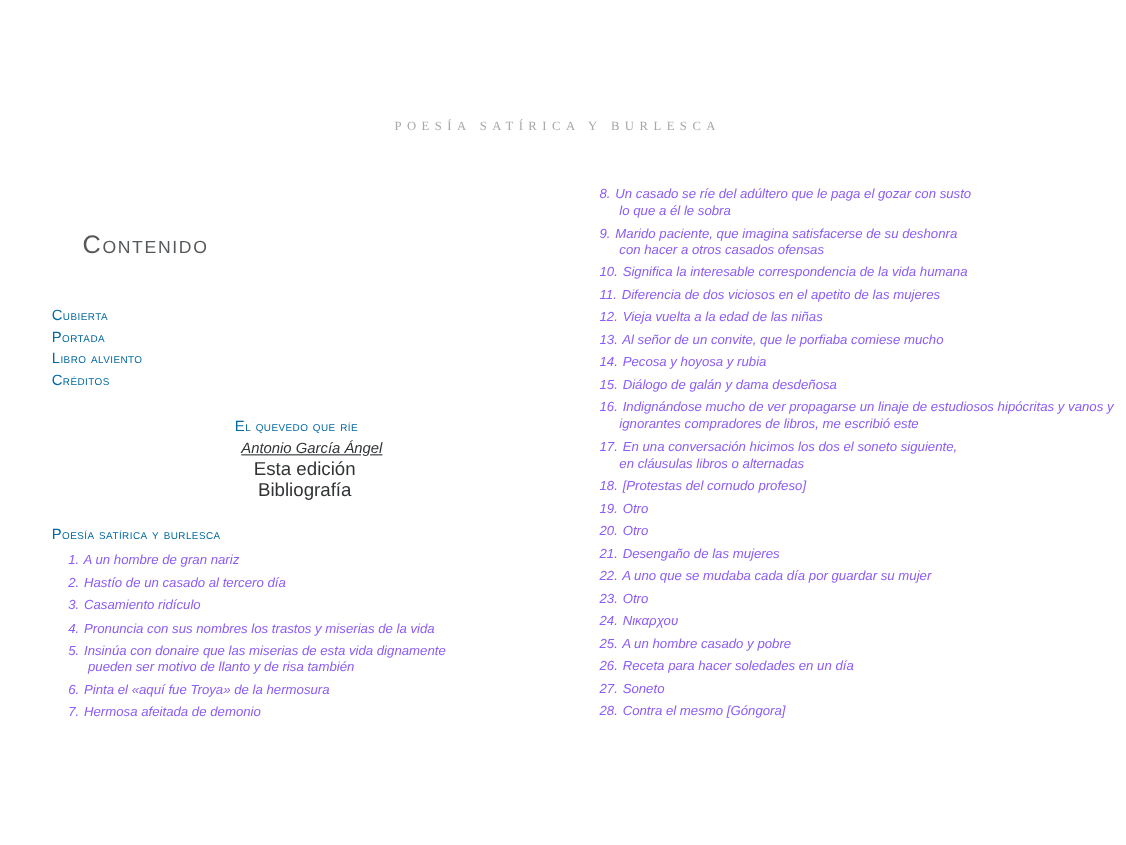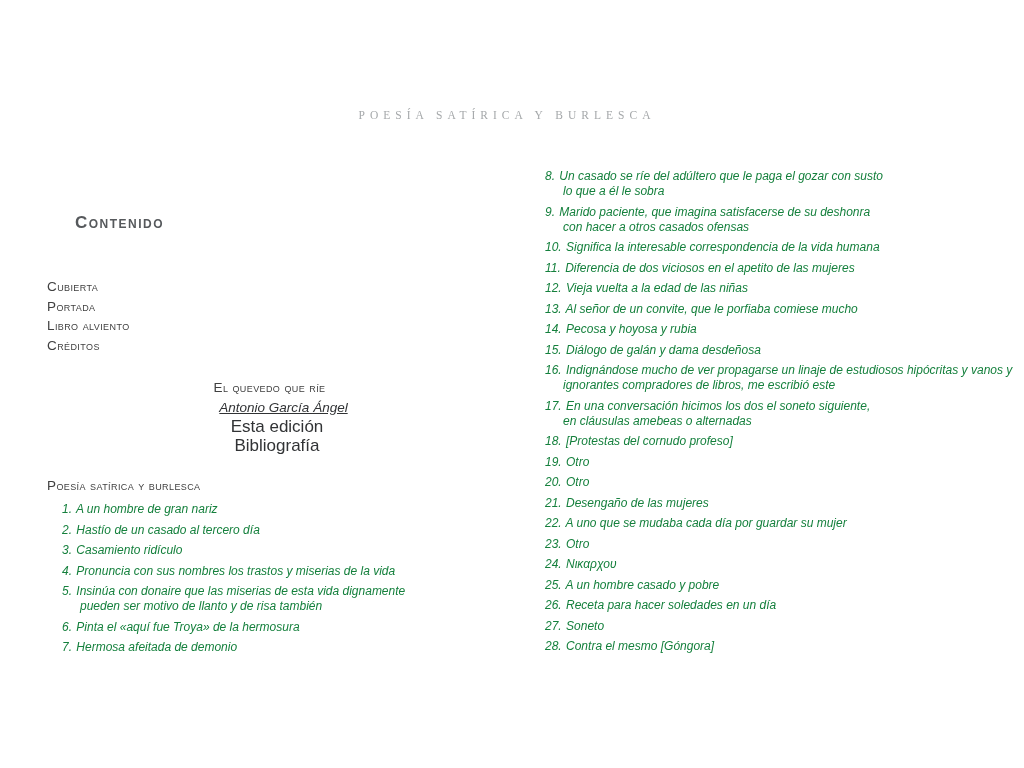--- a/index.html
+++ b/index.html
@@ -34,33 +34,33 @@
     width: 445px;
   }
   .col-right {
     position: absolute;
     left: 545px;
     top: 169px;
     width: 475px;
   }
   .toc-title {
     margin: 0 0 46px 28px;
-    font-weight: bold;
+    font-weight: normal;
     font-variant: small-caps;
-    font-size: 17px;
+    font-size: 23px;
     letter-spacing: 1.5px;
     color: #56595c;
     line-height: 17px;
   }
   .sc-item {
     font-variant: small-caps;
     font-size: 13.5px;
     line-height: 19.5px;
     letter-spacing: 0.4px;
-    color: #404040;
+    color: #0369a1;
   }
   .section-quevedo { margin-top: 23px; text-align: center; }
   .author {
     font-style: italic;
     padding-left: 28px;
     font-size: 13.5px;
     line-height: 19px;
     color: #313335;
     text-decoration: underline;
   }
@@ -73,21 +73,21 @@
   .section2-title {
     margin-top: 21px;
     margin-bottom: 7px;
   }
   .num-list { padding-left: 15px; }
   .col-right .num-list { padding-left: 0; }
   .entry {
     margin-bottom: 5.5px;
     font-style: italic;
     font-size: 12px;
-    color: #15803d;
+    color: #8b5cf6;
   }
   .entry .l1 { white-space: nowrap; line-height: 15px; }
   .entry .l2 { white-space: nowrap; line-height: 15px; padding-left: 18px; }
   .entry .num { padding-right: 1px; }
 </style>
 </head>
 <body>
 
 <div class="page">
 
@@ -169,21 +169,21 @@
       </div>
       <div class="entry">
         <div class="l1"><span class="num">15.</span> <span>Diálogo de galán y dama desdeñosa</span></div>
       </div>
       <div class="entry">
         <div class="l1"><span class="num">16.</span> <span>Indignándose mucho de ver propagarse un linaje de estudiosos hipócritas y vanos y</span></div>
         <div class="l2">ignorantes compradores de libros, me escribió este</div>
       </div>
       <div class="entry">
         <div class="l1"><span class="num">17.</span> <span>En una conversación hicimos los dos el soneto siguiente,</span></div>
-        <div class="l2">en cláusulas amebeas o alternadas</div>
+        <div class="l2">en cláusulas libros o alternadas</div>
       </div>
       <div class="entry">
         <div class="l1"><span class="num">18.</span> <span>[Protestas del cornudo profeso]</span></div>
       </div>
       <div class="entry">
         <div class="l1"><span class="num">19.</span> <span>Otro</span></div>
       </div>
       <div class="entry">
         <div class="l1"><span class="num">20.</span> <span>Otro</span></div>
       </div>

